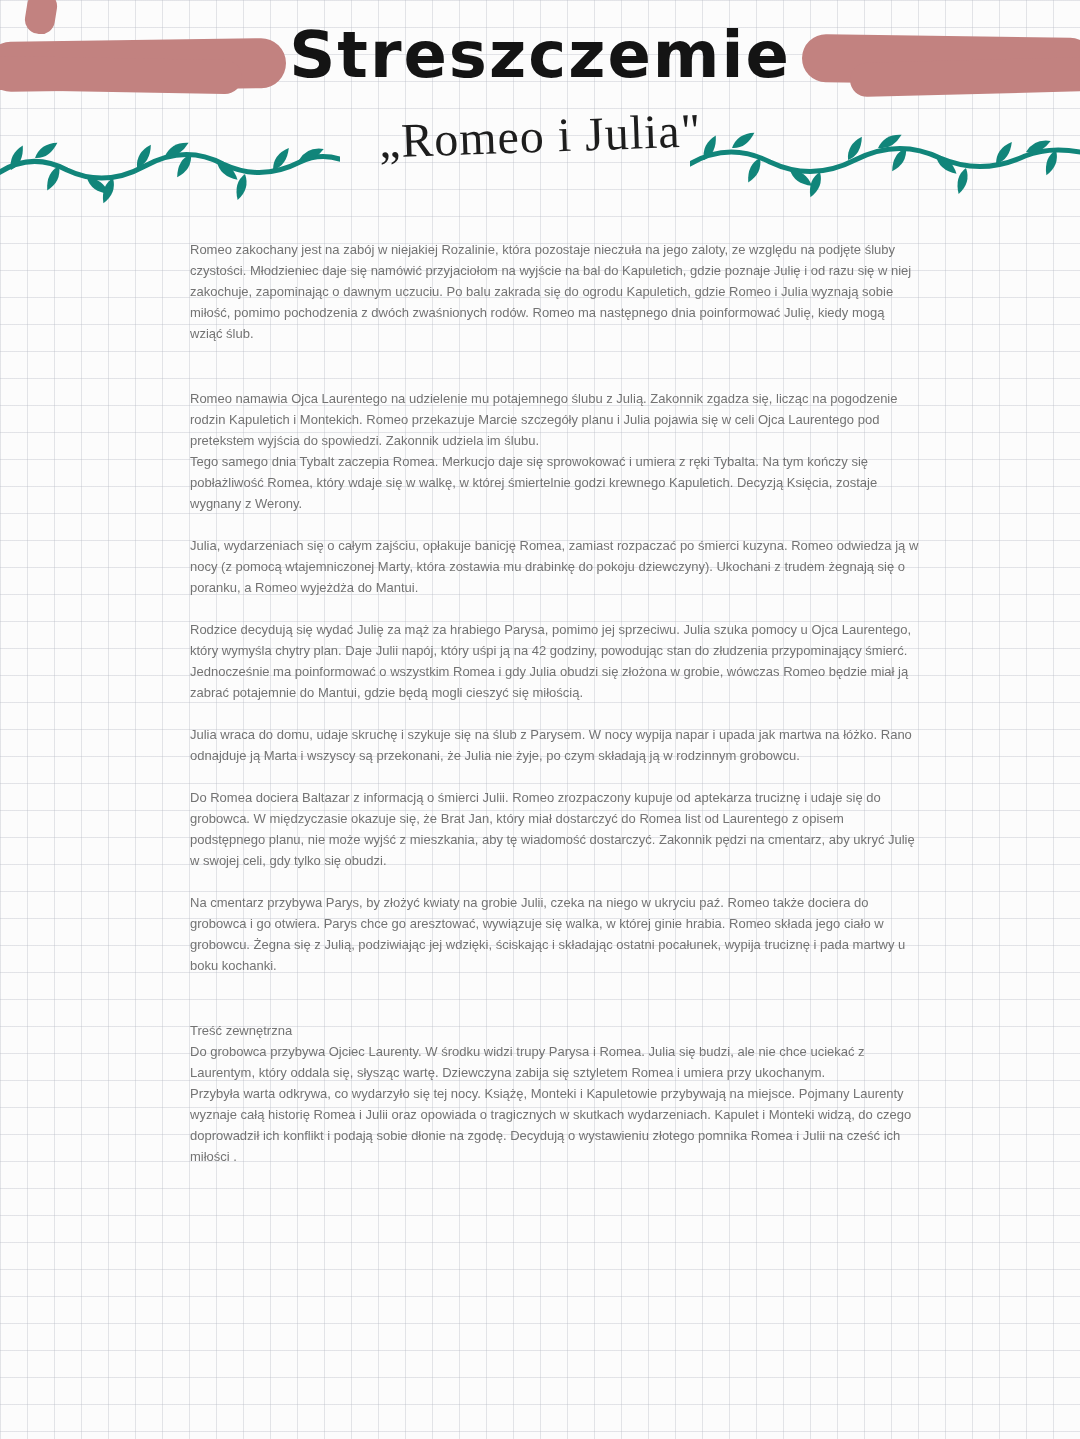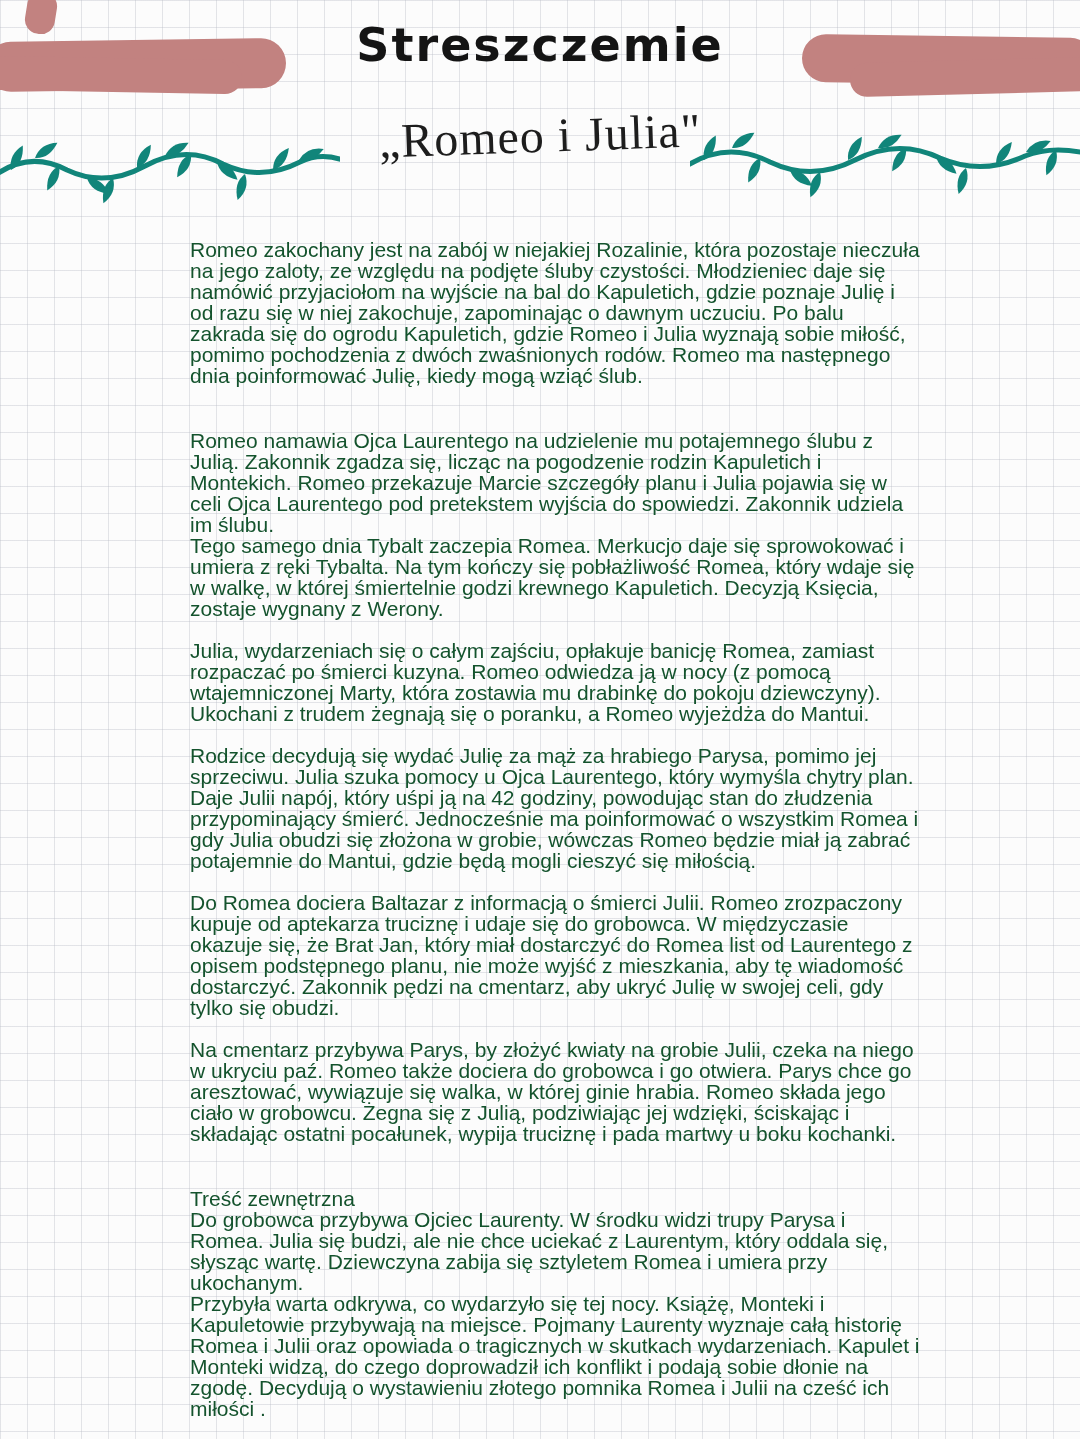--- a/index.html
+++ b/index.html
@@ -18,36 +18,36 @@
   }
   .stroke-left-a{left:-14px;top:40px;width:300px;height:50px;transform:rotate(-0.8deg);}
   .stroke-left-b{left:-20px;top:58px;width:262px;height:34px;border-radius:17px;transform:rotate(1deg);}
   .stroke-right-a{right:-14px;top:36px;width:292px;height:48px;transform:rotate(0.8deg);}
   .stroke-right-b{right:-20px;top:60px;width:250px;height:34px;border-radius:17px;transform:rotate(-1.5deg);}
   .stroke-corner{left:26px;top:-8px;width:30px;height:42px;border-radius:14px;transform:rotate(9deg);}
   .page-title{
     position:absolute;top:18px;left:0;width:100%;z-index:2;
     text-align:center;
     font-family:"DejaVu Sans", sans-serif;
-    font-weight:800;font-size:46px;letter-spacing:2px;color:#141414;
+    font-weight:800;font-size:64px;letter-spacing:2px;color:#141414;
   }
   .subtitle{
     position:absolute;top:108px;left:0;width:100%;z-index:3;
     text-align:center;
     font-family:cursive;
     font-size:48px;color:#1d1d1d;
     transform:rotate(-2deg);
     letter-spacing:1px;
   }
   .vine{position:absolute;z-index:2;}
   .vine-left{left:-10px;top:120px;width:350px;height:95px;}
   .vine-right{right:-10px;top:114px;width:400px;height:95px;}
   .content{
     position:absolute;left:190px;top:239px;width:730px;z-index:2;
-    color:#14532d;font-size:21px;line-height:21px;
+    color:#737373;font-size:13px;line-height:21px;
   }
   .para{margin:0 0 21px 0;white-space:pre-line;}
   .gap-xl{margin-bottom:44px;}
 </style>
 </head>
 <body>
 
 <div class="stroke stroke-corner"></div>
 <div class="stroke stroke-left-a"></div>
 <div class="stroke stroke-left-b"></div>
@@ -95,18 +95,19 @@
   <use href="#leafB" transform="translate(336,38) rotate(-20)"></use>
   <use href="#leafB" transform="translate(366,36) rotate(115)"></use>
 </svg>
 
 <div class="content">
   <p class="para gap-xl">Romeo zakochany jest na zabój w niejakiej Rozalinie, która pozostaje nieczuła na jego zaloty, ze względu na podjęte śluby czystości. Młodzieniec daje się namówić przyjaciołom na wyjście na bal do Kapuletich, gdzie poznaje Julię i od razu się w niej zakochuje, zapominając o dawnym uczuciu. Po balu zakrada się do ogrodu Kapuletich, gdzie Romeo i Julia wyznają sobie miłość, pomimo pochodzenia z dwóch zwaśnionych rodów. Romeo ma następnego dnia poinformować Julię, kiedy mogą wziąć ślub.</p>
   <p class="para">Romeo namawia Ojca Laurentego na udzielenie mu potajemnego ślubu z Julią. Zakonnik zgadza się, licząc na pogodzenie rodzin Kapuletich i Montekich. Romeo przekazuje Marcie szczegóły planu i Julia pojawia się w celi Ojca Laurentego pod pretekstem wyjścia do spowiedzi. Zakonnik udziela im ślubu.
 Tego samego dnia Tybalt zaczepia Romea. Merkucjo daje się sprowokować i umiera z ręki Tybalta. Na tym kończy się pobłażliwość Romea, który wdaje się w walkę, w której śmiertelnie godzi krewnego Kapuletich. Decyzją Księcia, zostaje wygnany z Werony.</p>
   <p class="para">Julia, wydarzeniach się o całym zajściu, opłakuje banicję Romea, zamiast rozpaczać po śmierci kuzyna. Romeo odwiedza ją w nocy (z pomocą wtajemniczonej Marty, która zostawia mu drabinkę do pokoju dziewczyny). Ukochani z trudem żegnają się o poranku, a Romeo wyjeżdża do Mantui.</p>
   <p class="para">Rodzice decydują się wydać Julię za mąż za hrabiego Parysa, pomimo jej sprzeciwu. Julia szuka pomocy u Ojca Laurentego, który wymyśla chytry plan. Daje Julii napój, który uśpi ją na 42 godziny, powodując stan do złudzenia przypominający śmierć. Jednocześnie ma poinformować o wszystkim Romea i gdy Julia obudzi się złożona w grobie, wówczas Romeo będzie miał ją zabrać potajemnie do Mantui, gdzie będą mogli cieszyć się miłością.</p>
+  <p class="para">Julia wraca do domu, udaje skruchę i szykuje się na ślub z Parysem. W nocy wypija napar i upada jak martwa na łóżko. Rano odnajduje ją Marta i wszyscy są przekonani, że Julia nie żyje, po czym składają ją w rodzinnym grobowcu.</p>
   <p class="para">Do Romea dociera Baltazar z informacją o śmierci Julii. Romeo zrozpaczony kupuje od aptekarza truciznę i udaje się do grobowca. W międzyczasie okazuje się, że Brat Jan, który miał dostarczyć do Romea list od Laurentego z opisem podstępnego planu, nie może wyjść z mieszkania, aby tę wiadomość dostarczyć. Zakonnik pędzi na cmentarz, aby ukryć Julię w swojej celi, gdy tylko się obudzi.</p>
   <p class="para gap-xl">Na cmentarz przybywa Parys, by złożyć kwiaty na grobie Julii, czeka na niego w ukryciu paź. Romeo także dociera do grobowca i go otwiera. Parys chce go aresztować, wywiązuje się walka, w której ginie hrabia. Romeo składa jego ciało w grobowcu. Żegna się z Julią, podziwiając jej wdzięki, ściskając i składając ostatni pocałunek, wypija truciznę i pada martwy u boku kochanki.</p>
   <p class="para">Treść zewnętrzna
 Do grobowca przybywa Ojciec Laurenty. W środku widzi trupy Parysa i Romea. Julia się budzi, ale nie chce uciekać z Laurentym, który oddala się, słysząc wartę. Dziewczyna zabija się sztyletem Romea i umiera przy ukochanym.
 Przybyła warta odkrywa, co wydarzyło się tej nocy. Książę, Monteki i Kapuletowie przybywają na miejsce. Pojmany Laurenty wyznaje całą historię Romea i Julii oraz opowiada o tragicznych w skutkach wydarzeniach. Kapulet i Monteki widzą, do czego doprowadził ich konflikt i podają sobie dłonie na zgodę. Decydują o wystawieniu złotego pomnika Romea i Julii na cześć ich miłości .</p>
 </div>
 
 </body></html>

